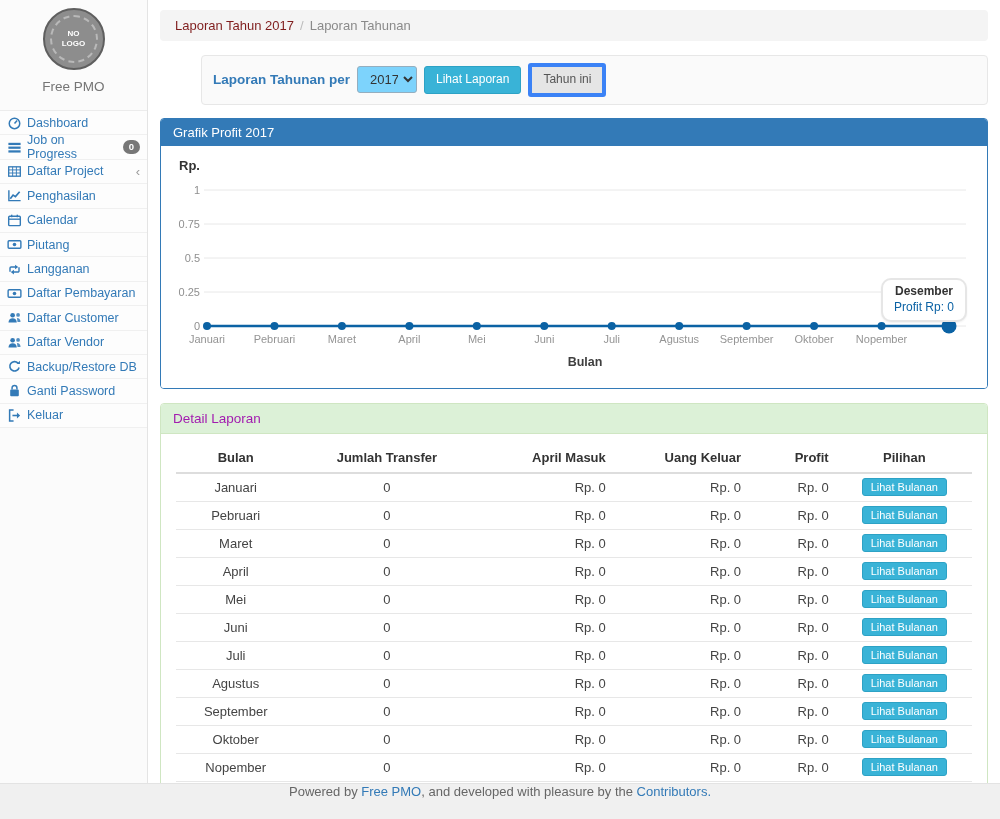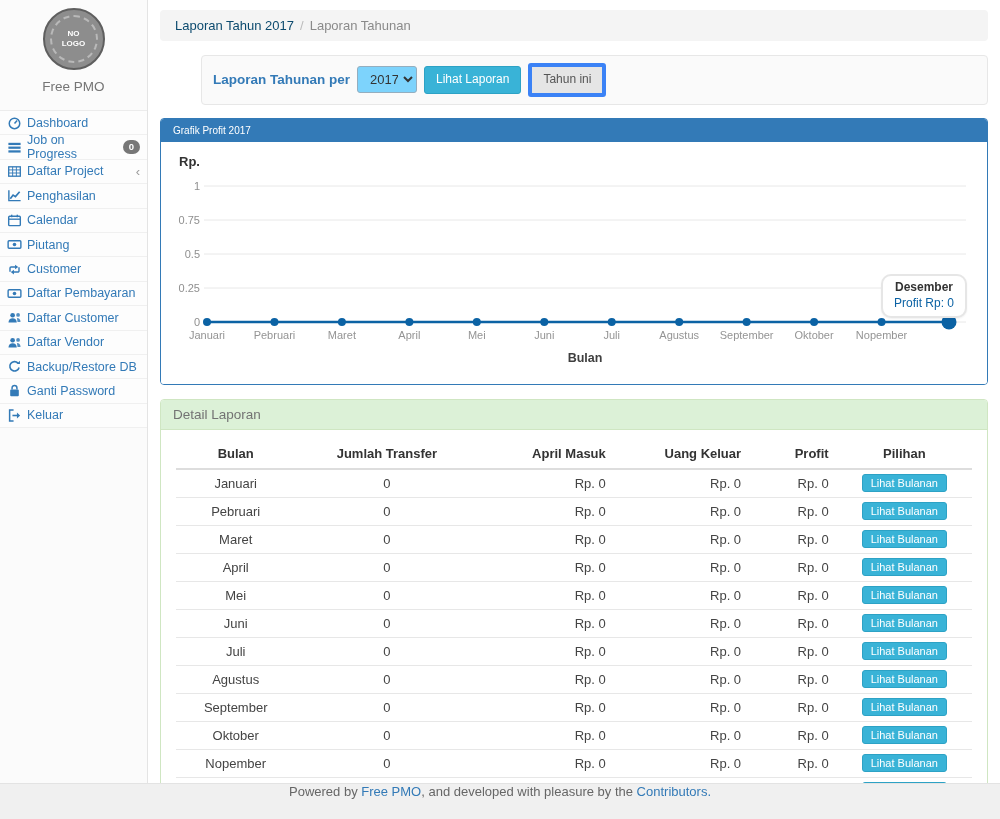--- a/index.html
+++ b/index.html
@@ -43,45 +43,45 @@
     padding: 1px 6px; line-height: 1.2;
   }
   .s-chevron { margin-left: auto; color: #9a9a9a; font-size: 13px; }
 
   
   .main { flex: 1; background: #fff; padding: 10px 12px 0; min-width: 0; }
   .breadcrumb {
     background: #f4f4f4; border-radius: 4px; padding: 8px 15px;
     color: #8a8a8a; margin-bottom: 14px;
   }
-  .breadcrumb a { color: #0c4a6e; text-decoration: none; cursor: pointer; }
+  .breadcrumb a { color: #7f1d1d; text-decoration: none; cursor: pointer; }
   .breadcrumb .sep { margin: 0 6px; color: #bbb; }
 
   .filter-bar {
     background: #fafafa; border: 1px solid #e7e7e7; border-radius: 4px;
     padding: 7px 11px; display: flex; align-items: center; gap: 7px; margin-bottom: 13px; margin-left: 41px;
   }
   .filter-label { color: #337ab7; font-weight: bold; font-size: 13.5px; }
   .year-select {
     height: 27px; width: 60px; border: 1px solid #94aebf; border-radius: 3px;
     background: #7dd3fc; font-family: inherit; font-size: 13px; color: #333; padding: 0 2px 0 8px;
   }
   .btn { display: inline-block; border-radius: 3px; font-size: 12px; padding: 5px 11px; cursor: pointer; line-height: 1.3; }
   .btn-info { background: #39b3d7; border: 1px solid #2da2c5; color: #fff; }
   .btn-default { background: #e5e5e5; border: 4px solid #3b82f6; color: #555; }
 
   .panel { border-radius: 4px; margin-bottom: 14px; }
   .panel-primary { border: 1px solid #337ab7; }
   .panel-primary .panel-heading {
-    background: #337ab7; color: #fff; padding: 6px 12px; font-size: 10px;
+    background: #337ab7; color: #fff; padding: 6px 12px; font-size: 13px;
     border-radius: 3px 3px 0 0;
   }
   .panel-success { border: 1px solid #cfe6c2; }
   .panel-success .panel-heading {
-    background: #dcf1d7; color: #737373; padding: 7px 12px; font-size: 13.5px;
+    background: #dcf1d7; color: #a21caf; padding: 7px 12px; font-size: 13.5px;
     border-radius: 3px 3px 0 0; border-bottom: 1px solid #cfe6c2;
   }
   .panel-body { background: #fff; padding: 10px 15px 12px; border-radius: 0 0 3px 3px; }
 
   
   .chart-wrap { position: relative; }
   .y-unit { font-weight: bold; color: #333; font-size: 13px; padding: 2px 0 2px 3px; }
   .chart-tooltip {
     position: absolute; right: 5px; top: 122px;
     background: #fff; border: 2px solid #e6e6e6; border-radius: 10px;
@@ -189,21 +189,21 @@
           </div>
           <div class="sidebar-item">
             <span class="mi">
               <svg viewBox="0 0 16 16">
                 <path d="M3.2 10.5 V6.5 a1.2 1.2 0 0 1 1.2 -1.2 h5" fill="none" stroke="#337ab7" stroke-width="1.5"></path>
                 <path d="M8.6 2.8 L12 5.3 8.6 7.8 Z" fill="#337ab7"></path>
                 <path d="M12.8 5.5 v4 a1.2 1.2 0 0 1 -1.2 1.2 h-5" fill="none" stroke="#337ab7" stroke-width="1.5"></path>
                 <path d="M7.4 8.2 L4 10.7 7.4 13.2 Z" fill="#337ab7"></path>
               </svg>
             </span>
-            <span>Customer</span>
+            <span>Langganan</span>
           </div>
           <div class="sidebar-item">
             <span class="mi">
               <svg viewBox="0 0 16 16">
                 <rect x="1.2" y="4" width="13.6" height="8" rx="1" fill="none" stroke="#337ab7" stroke-width="1.5"></rect>
                 <circle cx="8" cy="8" r="1.9" fill="#337ab7"></circle>
               </svg>
             </span>
             <span>Daftar Pembayaran</span>
           </div>

